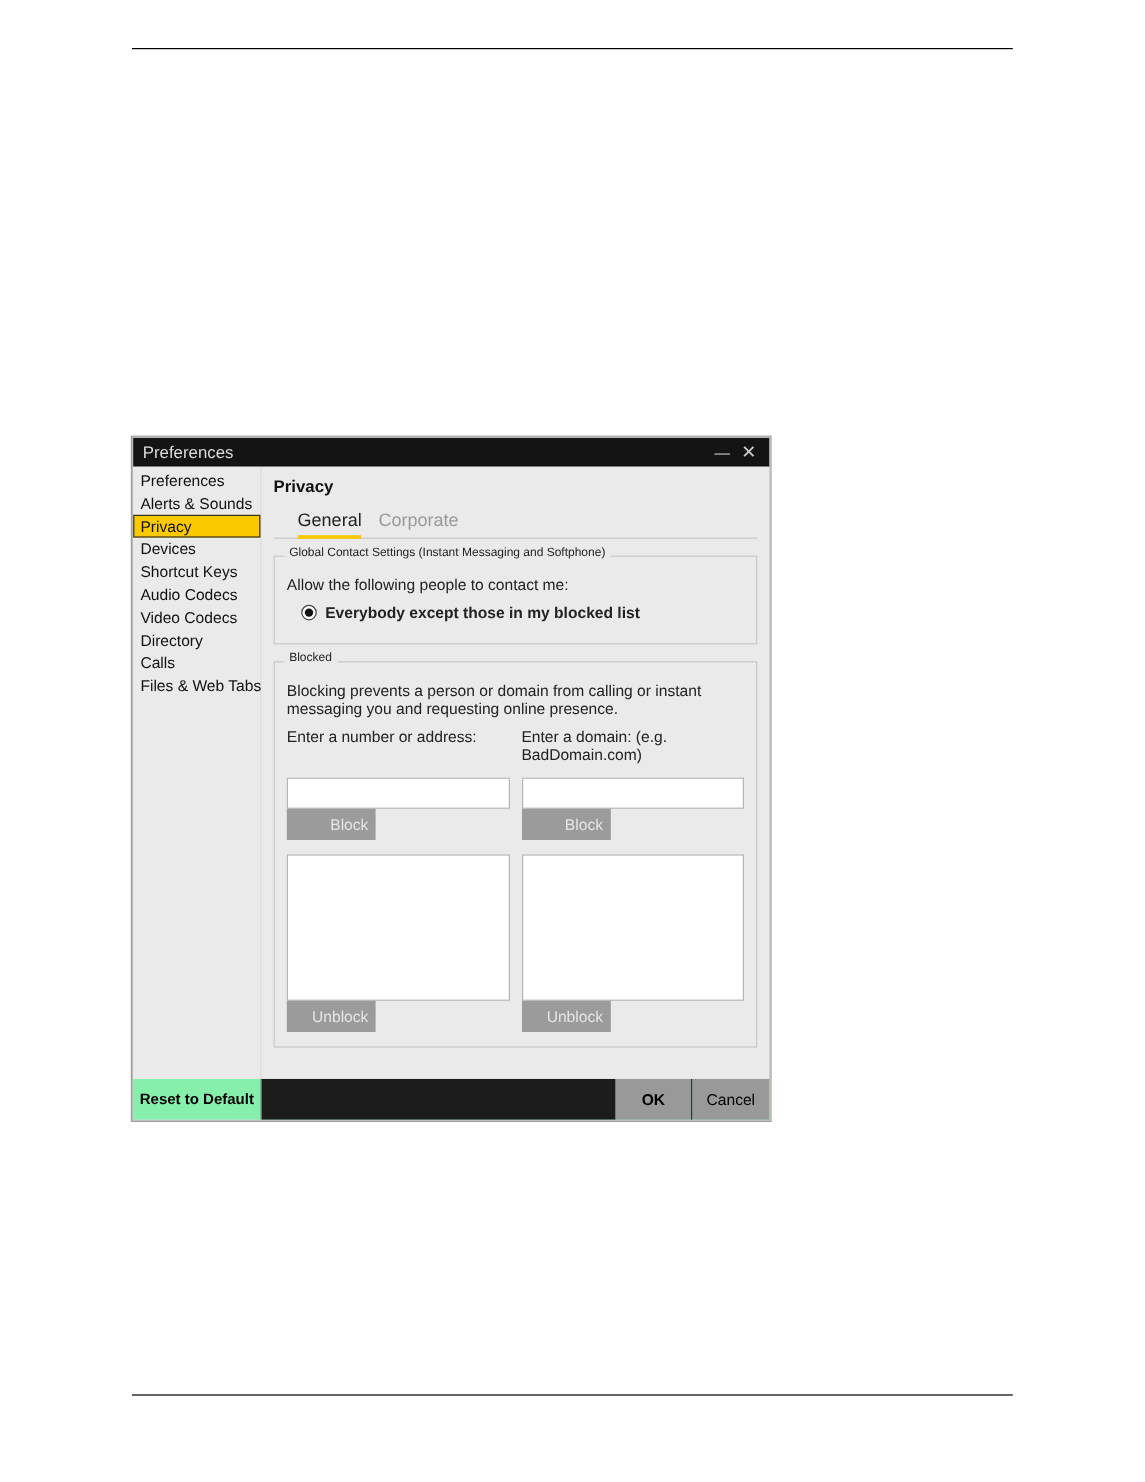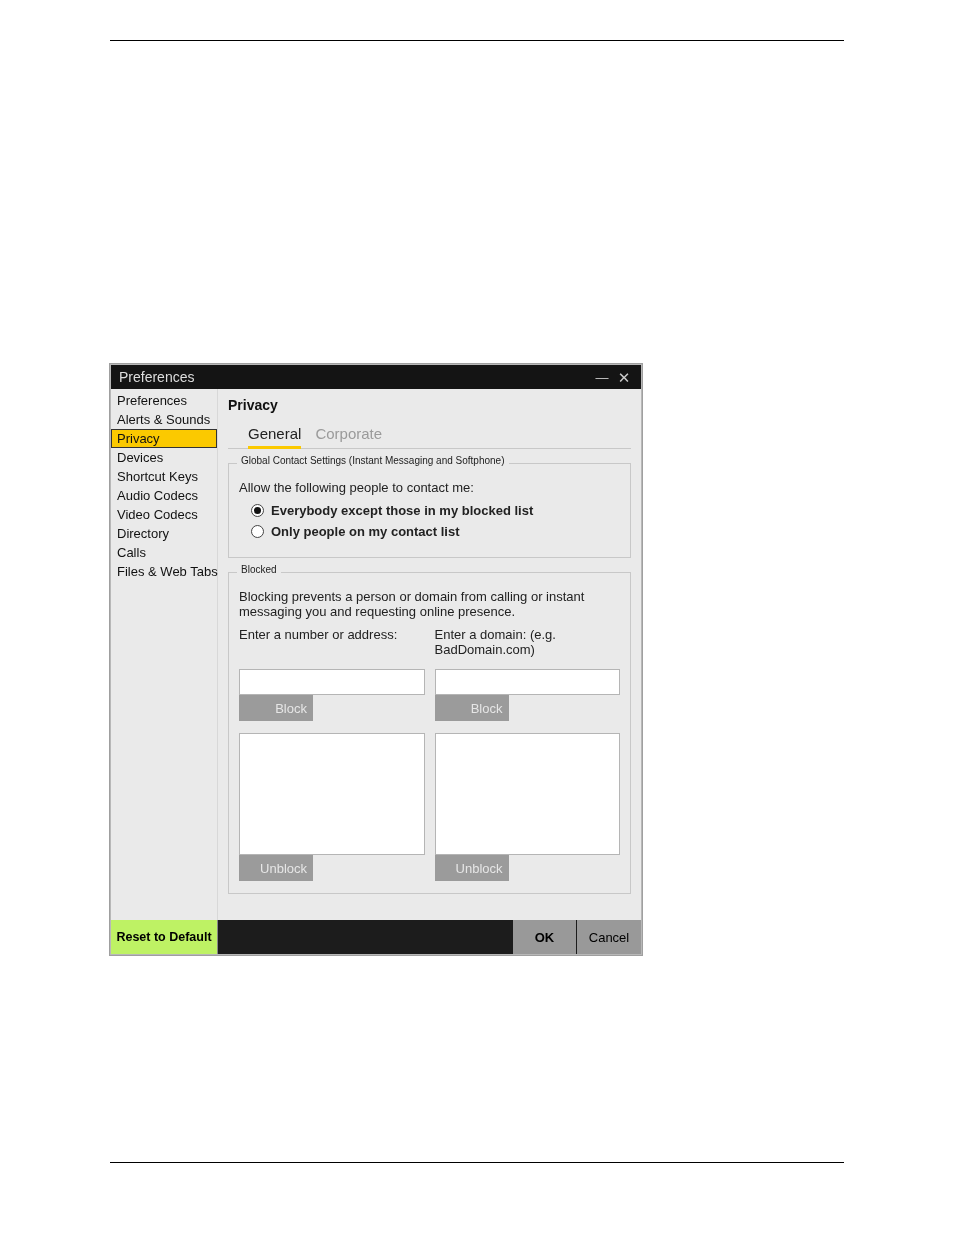--- a/index.html
+++ b/index.html
@@ -174,21 +174,21 @@
     width: 100%;
     height: 122px;
     background: #fff;
     border: 1px solid #b5b5b5;
     margin-top: 12px;
   }
 
   
   .footer {
     height: 34px;
-    background: #bef264;
+    background: #86efac;
     display: flex; align-items: stretch;
   }
   .footer .reset {
     width: 107px;
     display: flex; align-items: center; justify-content: center;
     font-size: 12.5px;
     font-weight: bold;
     color: #000;
     cursor: pointer;
     border-right: 1px solid #888;
@@ -249,24 +249,20 @@
 
         <div class="group">
           <span class="legend">Global Contact Settings (Instant Messaging and Softphone)</span>
           <p class="desc">Allow the following people to contact me:</p>
           <div class="radio-row">
             <span class="radio">
                 <span class="dot"></span>
               </span>
             <span>Everybody except those in my blocked list</span>
           </div>
-          <div class="radio-row">
-            <span class="radio"></span>
-            <span>Only people on my contact list</span>
-          </div>
         </div>
 
         <div class="group">
           <span class="legend">Blocked</span>
           <p class="desc">Blocking prevents a person or domain from calling or instant messaging you and requesting online presence.</p>
 
           <div class="cols">
 
             <div class="col">
               <div class="col-label">Enter a number or address:</div>

